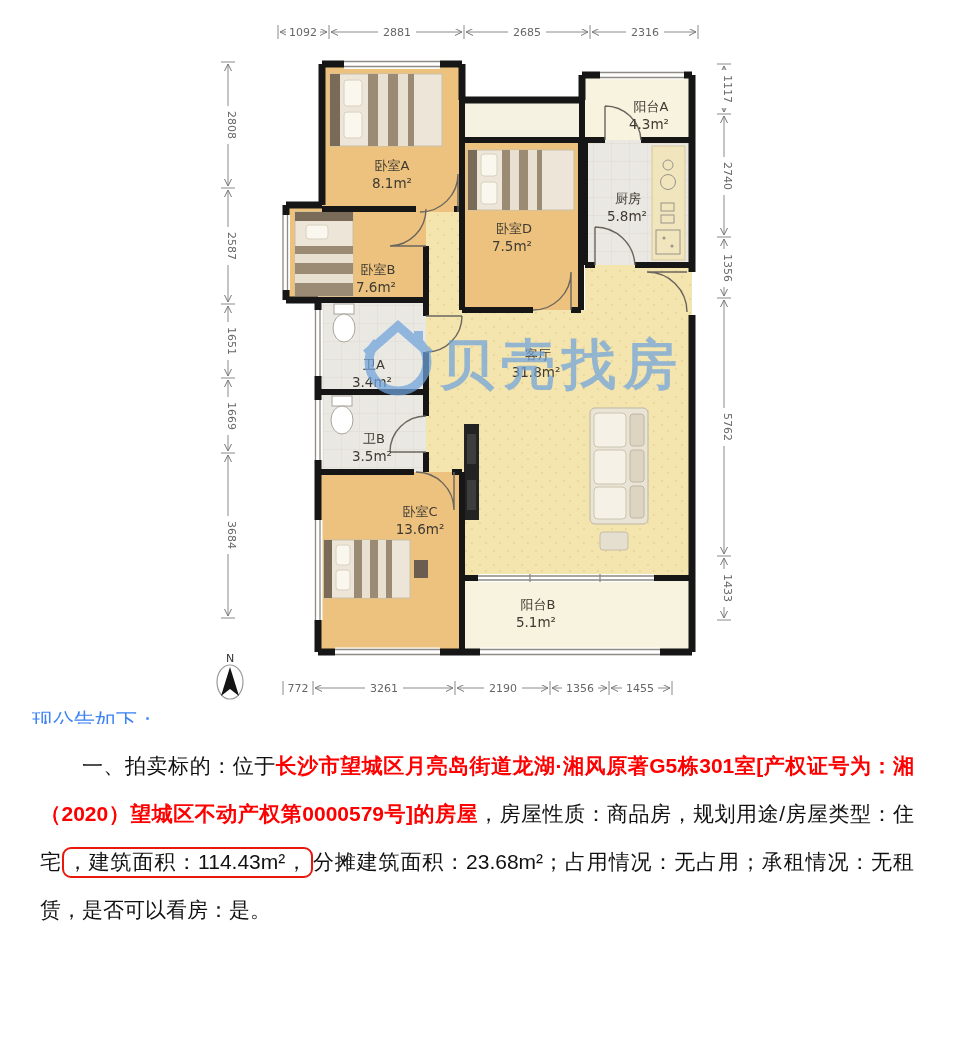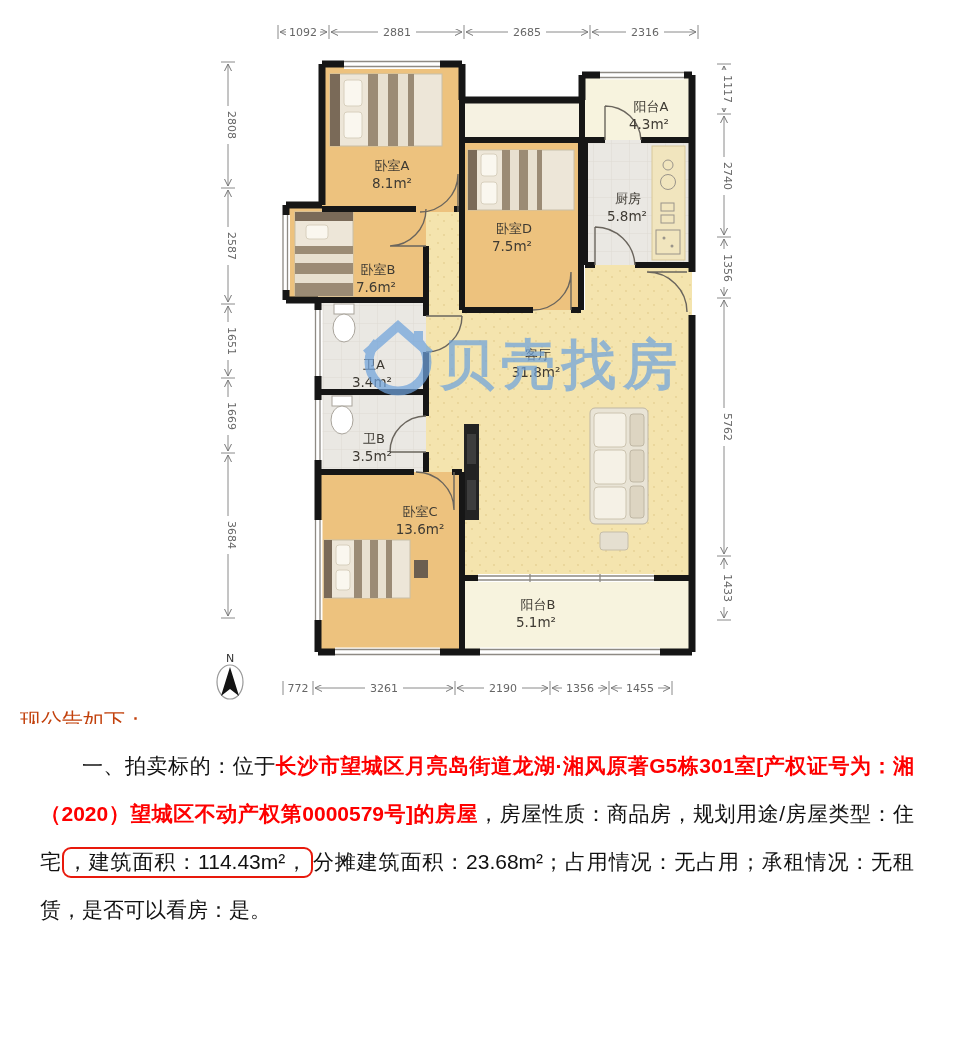--- a/index.html
+++ b/index.html
@@ -4,21 +4,21 @@
 <style>
   html,body{margin:0;padding:0;background:#fff;}
   body{width:960px;font-family:"Liberation Sans","DejaVu Sans",sans-serif;color:#111;}
   .plan-wrap{width:960px;height:706px;position:relative;background:#fff;}
   svg text{font-family:"DejaVu Sans","Liberation Sans",sans-serif;}
   .room-name{font-size:13px;fill:#3e3a33;}
   .room-area{font-size:13.5px;fill:#3e3a33;}
   .dim{font-size:11px;fill:#666;}
   .wm-text{font-size:54px;font-weight:bold;fill:#6fa3dc;letter-spacing:7px;}
   .doc-text{padding:0 30px 0 24px;}
-  .clipped-line{height:14px;overflow:hidden;font-size:21px;line-height:22px;color:#c2410c;margin:4px 0 0 20px;}
+  .clipped-line{height:14px;overflow:hidden;font-size:21px;line-height:22px;color:#3b82f6;margin:4px 0 0 32px;}
   .para{font-size:21px;line-height:48px;text-align:justify;text-indent:2em;margin:16px;}
   .p1{margin-top:18px;}
   .hl{color:#fe0000;font-weight:700;}
   .area-box{border:2px solid #e8190c;border-radius:9px;padding:1px 3px 3px 3px;}
   .p2{font-weight:700;margin-top:0;}
 </style>
 </head>
 <body>
 
 <div class="plan-wrap">

